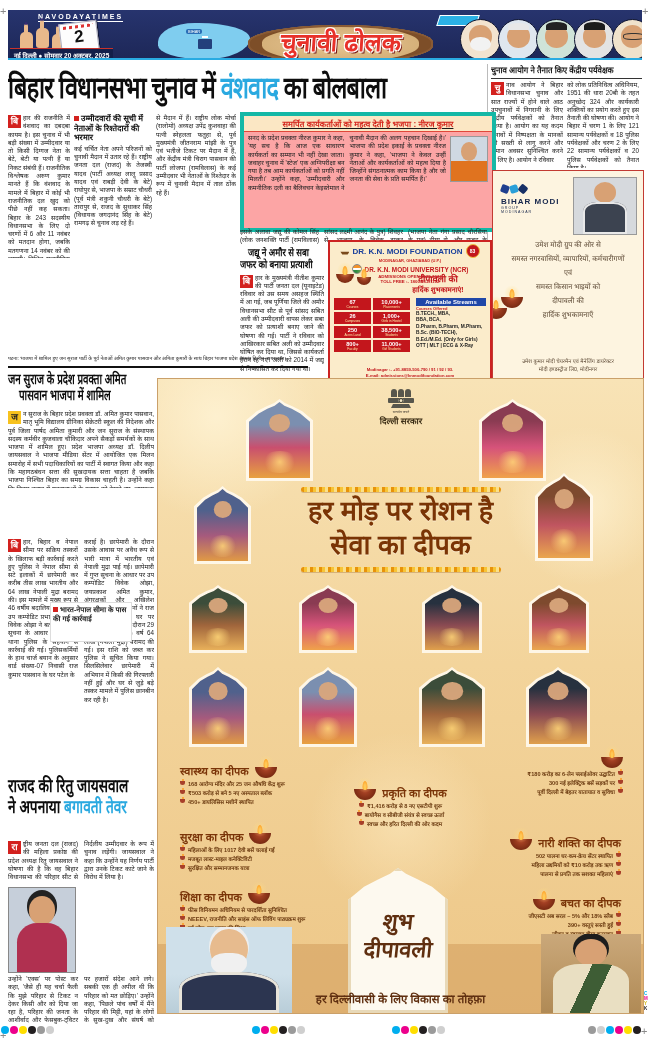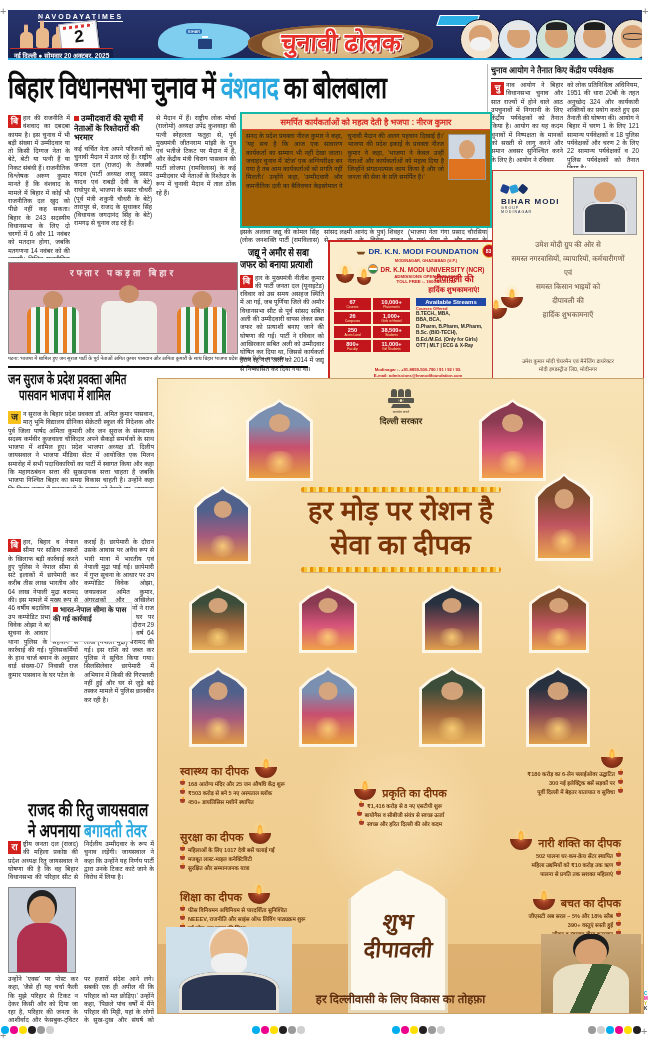--- a/index.html
+++ b/index.html
@@ -43,21 +43,21 @@
   .blue{color:#2aa9e0;}
   .body-col{font-size:6.3px;line-height:1.32;text-align:justify;color:#222;overflow:hidden;}
   .dc{float:left;width:13px;height:13px;margin:1px 2px 0 0;background:#d3211e;color:#fff;font-weight:bold;font-size:9px;line-height:13px;text-align:center;}
   .dc.yl{background:#f7c21e;color:#222;}
   .subhead{font-size:8px;font-weight:bold;color:#111;line-height:1.2;margin-bottom:2px;}
   .sq{display:inline-block;width:5px;height:5px;background:#d3211e;margin-right:2px;}
   .hl-sec{font-weight:800;color:#0d0d0d;line-height:1.12;text-align:right;}
   .hairline{background:#bbb;}
 
   .obs-hl{font-size:8px;font-weight:800;border-bottom:1px solid #333;padding-bottom:2px;margin-bottom:2px;}
-  .box{background:#a16207;border:2px solid #14b8a6;overflow:hidden;}
+  .box{background:#fca5a5;border:4px solid #14b8a6;overflow:hidden;text-decoration:underline;}
   .box-title{font-size:8.2px;font-weight:800;color:#d5281f;text-align:center;border-bottom:1px solid #e0483a;padding:2px 1px;background:#fbe7c4;}
   .portrait{background:linear-gradient(180deg,#cfd8e2 55%,#e0731f 55%);border:1px solid #999;overflow:hidden;}
   .portrait::before{content:"";position:absolute;left:28%;top:12%;width:44%;height:42%;border-radius:50%;background:#d8a174;}
 
   
   .photo-main{background:linear-gradient(180deg,#b94a5e 0 30%,#d8aeb4 30% 100%);overflow:hidden;border:1px solid #888;}
   .stage-text{position:absolute;top:3px;width:100%;text-align:center;font-size:9px;font-weight:bold;color:#fff;opacity:.85;letter-spacing:3px;}
   .fig{position:absolute;bottom:0;border-radius:8px 8px 0 0;}
   .fig::before{content:"";position:absolute;top:-16px;left:50%;transform:translateX(-50%);width:20px;height:18px;border-radius:50%;background:#c98e6a;}
   .scarf{background:repeating-linear-gradient(90deg,#e78024 0 4px,#f5f5f5 4px 9px,#2e8b41 9px 13px,#f5f5f5 13px 18px);}
@@ -241,21 +241,21 @@
   <div class="abs" style="left:240px;top:247px;width:84px;height:130px;overflow:hidden;">
     <div class="hl-sec" style="font-size:10.5px;">
       <span class="squeeze" style="transform:scaleX(0.8);">जद्यू ने अमौर से सबा</span><br>
       <span class="squeeze" style="transform:scaleX(0.8);">जफर को बनाया प्रत्याशी</span>
     </div>
     <div class="body-col" style="height:100px;margin-top:3px;">
       <span class="dc">बि</span><span>हार के मुख्यमंत्री नीतीश कुमार की पार्टी जनता दल (यूनाइटेड) रविवार को उस समय असहज स्थिति में आ गई, जब पूर्णिया जिले की अमौर विधानसभा सीट से पूर्व सांसद सबित अली की उम्मीदवारी वापस लेकर सबा जफर को प्रत्याशी बनाए जाने की घोषणा की गई। पार्टी ने रविवार को आखिरकार सबित अली को उम्मीदवार घोषित कर दिया था, जिससे कार्यकर्ता हैरान रह गए। अली को 2014 में जद्यू से निष्कासित कर दिया गया था।</span>
     </div>
   </div>
 
-  <div id="knmodi" class="abs" style="left:328px;top:240px;width:160px;height:138px;padding-left:16px;">
+  <div id="knmodi" class="abs" style="left:328px;top:240px;width:160px;height:138px;">
     <div style="display:flex;align-items:center;justify-content:center;gap:3px;margin-top:2px;">
       <div style="width:9px;height:7px;background:#7a4a1c;clip-path:polygon(0 60%,100% 60%,80% 100%,20% 100%);"></div>
       <div class="kn-head">DR. K.N. MODI FOUNDATION</div>
       <div class="kn-badge">83</div>
     </div>
     <div class="kn-sub">MODINAGAR, GHAZIABAD (U.P.)</div>
     <div style="display:flex;align-items:center;justify-content:center;gap:3px;margin-top:1px;">
       <div class="kn-flag"></div>
       <div class="kn-univ">DR. K.N. MODI UNIVERSITY (NCR)</div>
     </div>
@@ -336,46 +336,40 @@
       <div class="um-line">हार्दिक शुभकामनाएँ</div>
     </div>
     <div class="abs diya" style="left:8px;top:126px;"></div>
     <div class="abs diya" style="right:8px;top:126px;"></div>
     <div class="abs um-sign" style="left:2px;right:2px;bottom:6px;">
       <div>उमेश कुमार मोदी चेयरमैन एवं मैनेजिंग डायरेक्टर</div>
       <div>मोदी इण्डस्ट्रीज लि0, मोदीनगर</div>
     </div>
   </div>
 
-  <div class="abs photo-main" style="left:8px;top:262px;width:228px;height:90px;">
-    <div class="stage-text">रफ्तार पकड़ता बिहार</div>
-    <div class="fig scarf" style="left:18px;width:52px;height:46px;"></div>
-    <div class="fig" style="left:92px;width:56px;height:52px;background:#f2f0ea;"></div>
-    <div class="fig scarf" style="left:168px;width:50px;height:46px;"></div>
-  </div>
   <div class="abs caption" style="left:8px;top:355px;width:312px;height:9px;overflow:hidden;">पटना: भाजपा में शामिल हुए जन सुराज पार्टी के पूर्व नेताओं अमित कुमार पासवान और अमिता कुमारी के साथ बिहार भाजपा प्रदेश अध्यक्ष दिलीप जायसवाल।</div>
   <div class="abs" style="left:8px;top:366px;width:300px;height:2px;background:#111;"></div>
 
   <div class="abs hl-sec" style="left:8px;top:371px;width:146px;font-size:14.5px;">
     <span class="squeeze" style="transform:scaleX(0.68);">जन सुराज के प्रदेश प्रवक्ता अमित</span><br>
     <span class="squeeze" style="transform:scaleX(0.68);">पासवान भाजपा में शामिल</span>
   </div>
   <div class="abs body-col" style="left:8px;top:410px;width:146px;height:78px;">
     <span class="dc yl">ज</span><span>न सुराज के बिहार प्रदेश प्रवक्ता डॉ. अमित कुमार पासवान, मातृ भूमि विद्यालय ग्रीनिका सेक्रेटरी स्कूल की निदेशक और पूर्व जिला पार्षद अमिता कुमारी और जन सुराज के संस्थापक सदस्य कर्मवीर कुजवाला चौकिदार अपने सैकड़ों समर्थकों के साथ भाजपा में शामिल हुए। प्रदेश भाजपा अध्यक्ष डॉ. दिलीप जायसवाल ने भाजपा मीडिया सेंटर में आयोजित एक मिलन समारोह में सभी पदाधिकारियों का पार्टी में स्वागत किया और कहा कि महागठबंधन सत्ता की सुखदायक सत्ता चाहता है जबकि भाजपा निश्चित बिहार का समग्र विकास चाहती है। उन्होंने कहा कि बिहार चुनाव में मतदाताओं के रुझान को देखते हुए, जागरूक लोक दल पार्टी ने भी भाजपा को समर्थन देने की घोषणा की है। आज प्रदेश में जो माहौल दिख रहा है, उससे स्पष्ट है कि बिहार में एक बार फिर भाजपा की सरकार बन रही है।</span>
   </div>
 
   <div class="abs body-col" style="left:8px;top:538px;width:70px;height:232px;">
     <span class="dc">बि</span><span>हार, बिहार व नेपाल सीमा पर सक्रिय तस्करों के खिलाफ बड़ी कार्रवाई करते हुए पुलिस ने नेपाल सीमा से सटे इलाकों में छापेमारी कर करीब तीस लाख भारतीय और 64 लाख नेपाली मुद्रा बरामद की। इस मामले में मुख्य रूप से 46 वर्षीय बदालिया जमादार के उप कम्पोडिट प्रभारी अधिकारी विवेक ओझा ने बताया कि गुप्त सूचना के आधार पर स्थानीय थाना पुलिस के सहयोग से कार्रवाई की गई। पुलिसकर्मियों के हाथ चार्ज बयान के अनुसार वार्ड संख्या-07 निवासी राज कुमार पासवान के घर पटेल के</span>
   </div>
   <div class="abs body-col" style="left:84px;top:538px;width:70px;height:232px;">कराई है। छापेमारी के दौरान उसके आवास पर अवैध रूप से भारी मात्रा में भारतीय एवं नेपाली मुद्रा पाई गई। छापेमारी में गुप्त सूचना के आधार पर उप कम्पोडिट विवेक ओझा, जयप्रकाश अमित कुमार, अंगरक्षकों और अखिलेश चौकियों के साथ जवानों ने राज कुमार पासवान के घर पर छापेमारी की, जिसके दौरान 29 लाख (भारतीय मुद्रा) वर्ष 64 लाख (नेपाली मुद्रा) बरामद की गई। इस राशि को जब्त कर पुलिस ने सूचित किया गया। सिलसिलेवार छापेमारी में अभियान में किसी की गिरफ्तारी नहीं हुई और घर से जुड़े बड़े तस्कर मामले में पुलिस छानबीन कर रही है।</div>
   <div class="abs" style="left:50px;top:602px;width:76px;height:34px;background:#fff;border:1px solid #ddd;padding:2px;font-size:7.2px;font-weight:800;line-height:1.25;">
     <span class="sq"></span><span>भारत-नेपाल सीमा के पास की गई कार्रवाई</span>
   </div>
 
-  <div class="abs hl-sec" style="left:8px;top:800px;width:146px;font-size:18.5px;margin-left:20px;">
+  <div class="abs hl-sec" style="left:8px;top:776px;width:146px;font-size:18.5px;">
     <span class="squeeze" style="transform:scaleX(0.74);">राजद की रितु जायसवाल</span><br>
     <span class="squeeze" style="transform:scaleX(0.74);"><span>ने अपनाया </span><span class="blue">बगावती तेवर</span></span>
   </div>
   <div class="abs body-col" style="left:8px;top:840px;width:146px;height:44px;column-count:2;column-gap:6px;">
     <span class="dc">रा</span><span>ष्ट्रीय जनता दल (राजद) की महिला प्रकोष्ठ की प्रदेश अध्यक्ष रितु जायसवाल ने घोषणा की है कि वह बिहार विधानसभा की परिहार सीट से निर्दलीय उम्मीदवार के रूप में चुनाव लड़ेंगी। जायसवाल ने कहा कि उन्होंने यह निर्णय पार्टी द्वारा उनके टिकट काटे जाने के विरोध में लिया है।</span>
   </div>
   <div class="abs photo-woman" style="left:8px;top:887px;width:66px;height:84px;"></div>
   <div class="abs body-col" style="left:8px;top:975px;width:146px;height:52px;column-count:2;column-gap:6px;">उन्होंने 'एक्स' पर पोस्ट कर कहा, 'जैसे ही यह चर्चा फैली कि मुझे परिहार से टिकट न देकर किसी और को दिया जा रहा है, परिहार की जनता के आशीर्वाद और फेसबुक-ट्विटर पर हजारों संदेश आने लगे। सबकी एक ही अपील थी कि परिहार को मत छोड़िए।' उन्होंने कहा, 'पिछले पांच वर्षों में मैंने परिहार की मिट्टी, यहां के लोगों के सुख-दुख और संघर्ष को अपना माना है। परिहार की बदहाल स्थिति के लिए वर्तमान भाजपा विधायक जिम्मेदार हैं। किसी अन्य क्षेत्र से विधानसभा चुनाव लड़ना मेरी आत्मा को स्वीकार नहीं है।'</div>
 
   <div id="delhi" class="abs">

